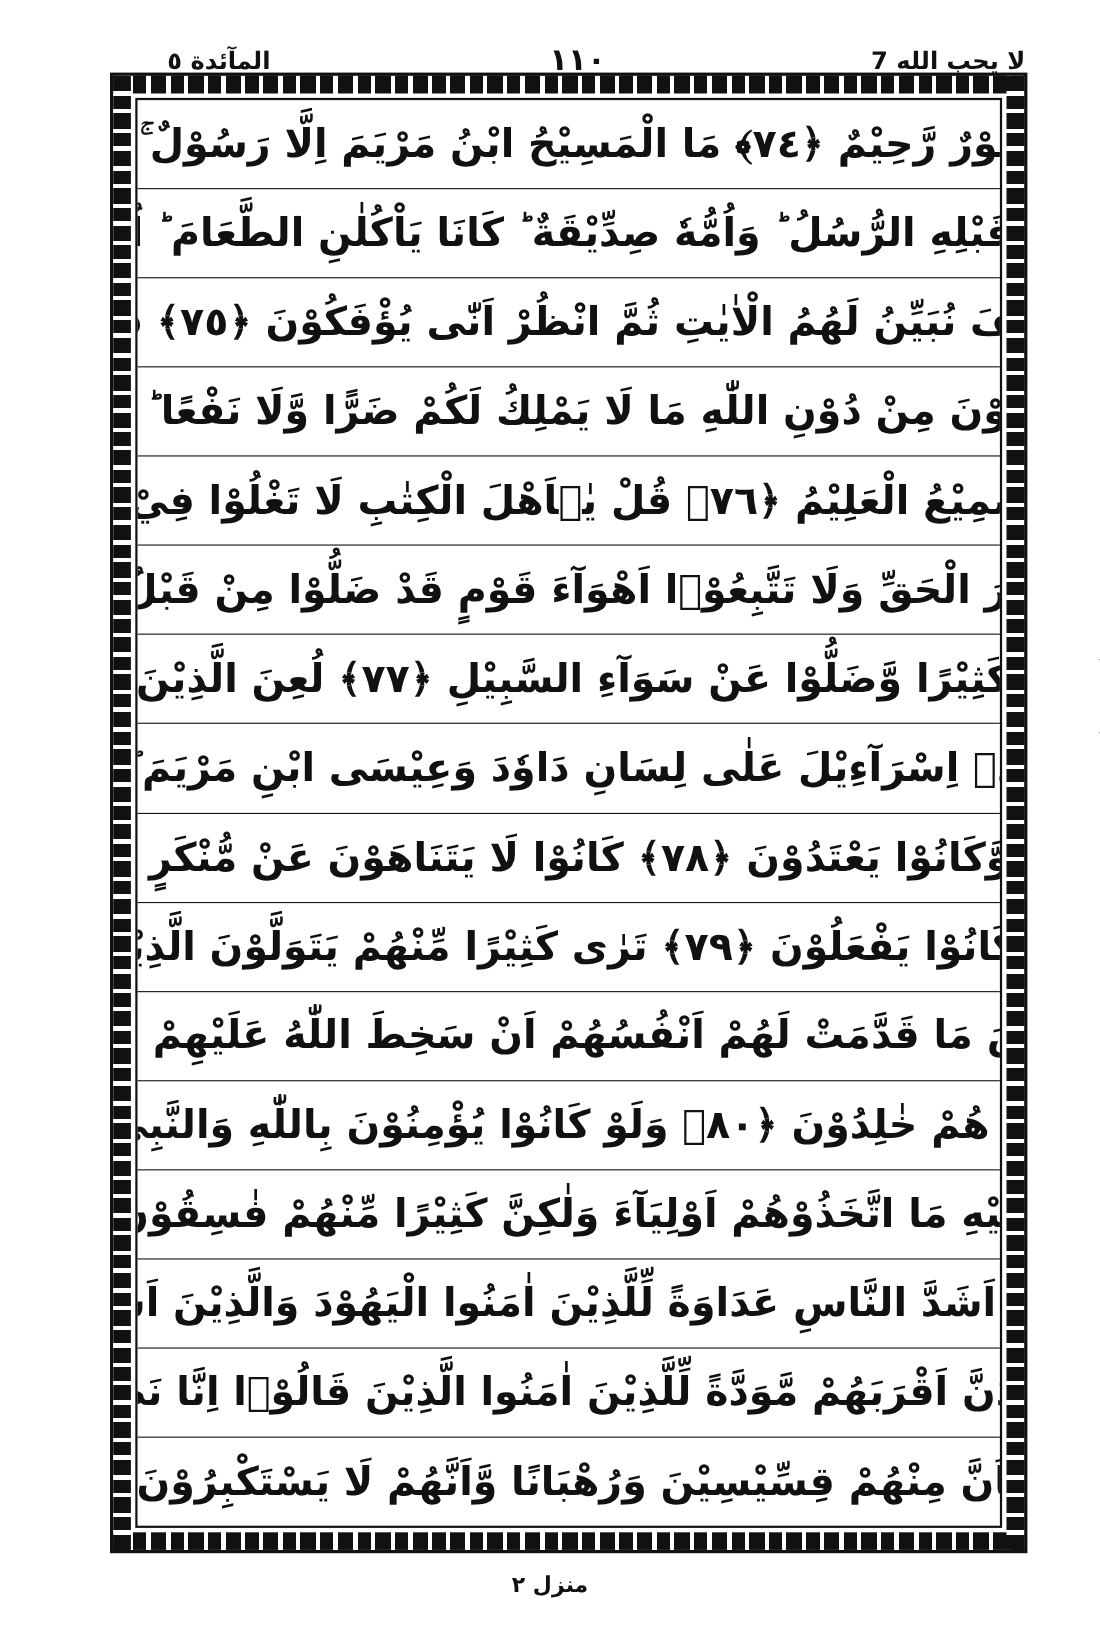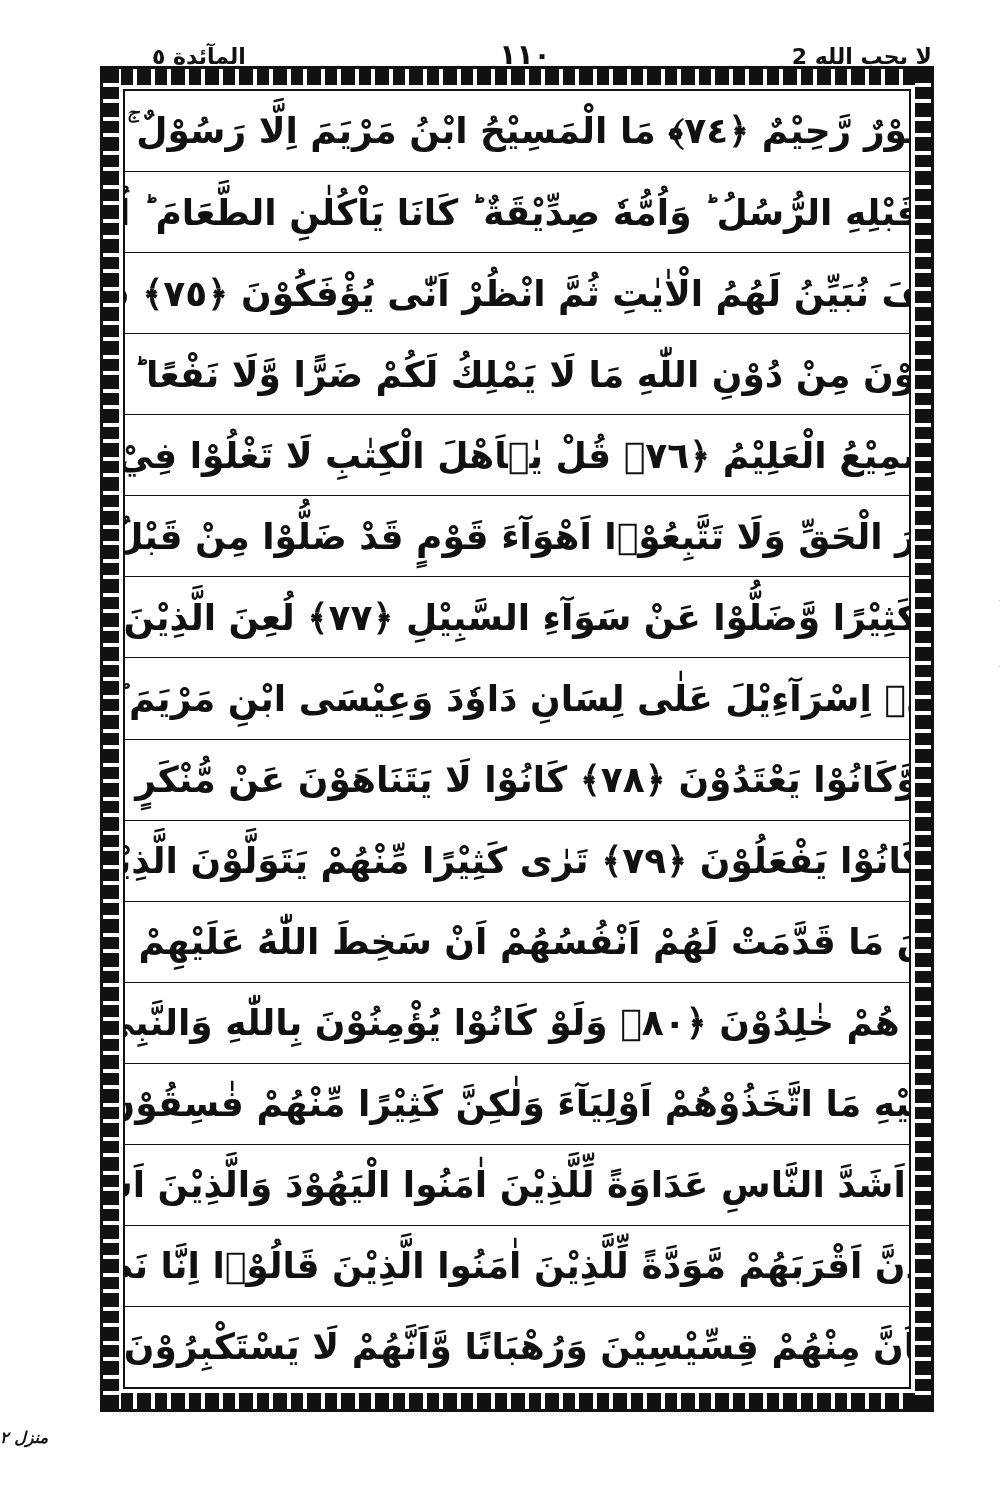--- a/index.html
+++ b/index.html
@@ -19,27 +19,27 @@
   .orn-r { top:0; bottom:0; right:0; width:16px;
            background:repeating-linear-gradient(0deg,#111 0 14px,#fff 14px 18px,#111 18px 30px,#fff 30px 34px); }
   .inner { position:absolute; left:20px; right:20px; top:20px; bottom:20px;
            border:2px solid #111; background:#fff; display:flex; flex-direction:column; }
   .line { flex:1; border-bottom:1.5px solid #111; display:flex; align-items:center;
           justify-content:center; direction:rtl; font-family:"DejaVu Sans", sans-serif;
           font-size:36px; font-weight:bold; white-space:nowrap; overflow:hidden; padding:0 8px; text-align:justify; }
   .line:last-child { border-bottom:none; }
   .margin-note { position:absolute; left:988px; top:598px; width:40px; text-align:center;
                  font-size:20px; font-weight:bold; line-height:22px; direction:rtl;font-family:Liberation Mono, monospace; }
-  .footer { position:absolute; top:1428px; left:0; right:0; text-align:left;
-            font-size:16px; font-weight:bold; direction:rtl;font-style:italic; }
+  .footer { position:absolute; top:1428px; left:0; right:0; text-align:center;
+            font-size:20px; font-weight:bold; direction:rtl; }
 </style>
 </head>
 <body>
 
-<div class="hdr hdr-right">لا يحب الله 2</div>
+<div class="hdr hdr-right">لا يحب الله 7</div>
 <div class="hdr hdr-page">١١٠</div>
 <div class="hdr hdr-left">المآئدة ٥</div>
 
 <div class="frame">
   <div class="orn orn-top"></div>
   <div class="orn orn-bot"></div>
   <div class="orn orn-l"></div>
   <div class="orn orn-r"></div>
   <div class="inner">
     <div class="line">وَاللّٰهُ غَفُوْرٌ رَّحِيْمٌ ﴿٧٤﴾ مَا الْمَسِيْحُ ابْنُ مَرْيَمَ اِلَّا رَسُوْلٌ ۚ قَدْ خَلَتْ</div>

